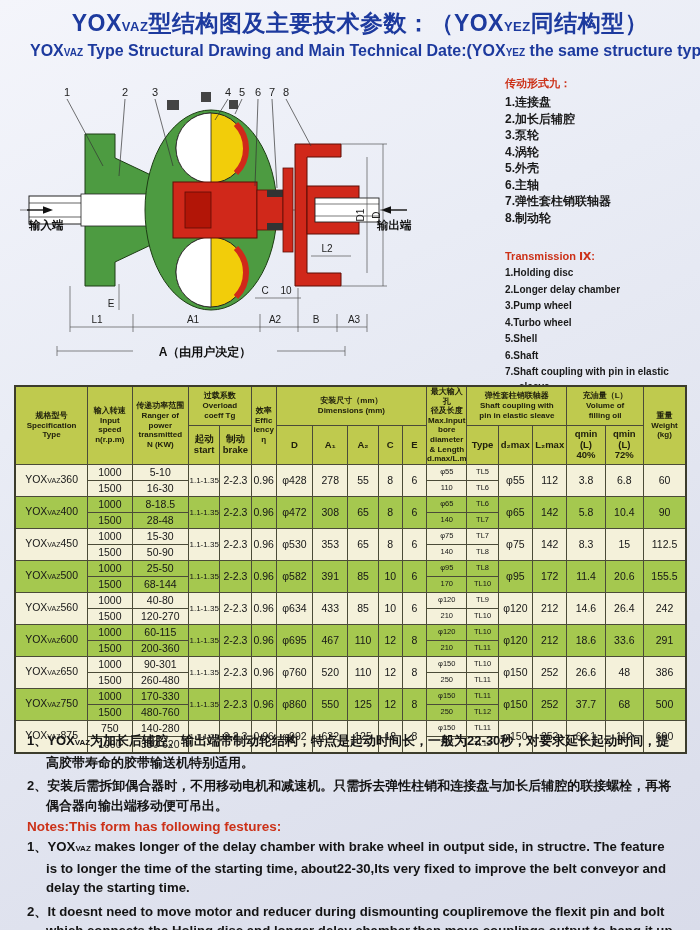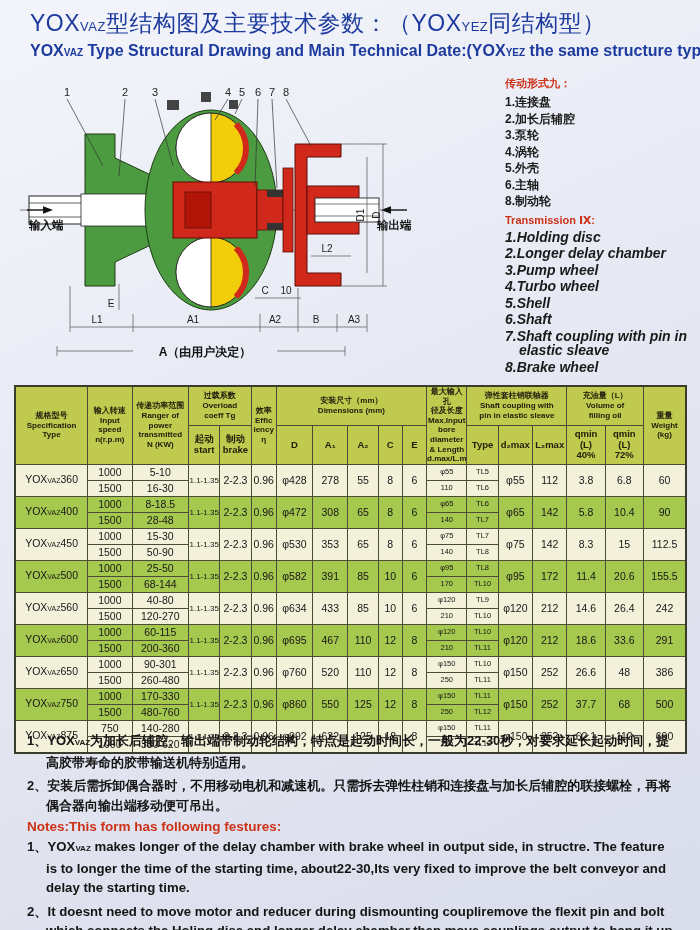--- a/index.html
+++ b/index.html
@@ -3,33 +3,33 @@
 <meta charset="utf-8">
 <style>
   html,body{margin:0;padding:0;}
   body{
     width:700px;height:930px;position:relative;overflow:hidden;
     background:linear-gradient(155deg,#f4f5fb 0%,#e9ecf5 35%,#dfe2ee 75%,#d9dcea 100%);
     font-family:"Liberation Sans","DejaVu Sans",sans-serif;color:#111;
   }
   
   .hdr{position:absolute;left:30px;top:8px;width:660px;}
-  .hdr h1{margin:0;font-size:23px;font-weight:normal;color:#1d3a9e;letter-spacing:.5px;white-space:nowrap;}
+  .hdr h1{margin:0;font-size:23px;font-weight:bold;color:#1d3a9e;letter-spacing:.5px;white-space:nowrap;text-align:center;}
   .hdr h2{margin:3px 0 0;font-size:16px;font-weight:bold;color:#1d3a9e;white-space:nowrap;}
   .hdr .sm1{font-size:13px;}
   .hdr .sm2{font-size:10px;}
   
   .drawing{position:absolute;left:15px;top:70px;width:445px;height:312px;}
   .drawing svg text{font-family:"Liberation Sans","DejaVu Sans",sans-serif;}
   
   .legend{position:absolute;left:505px;top:76px;width:192px;}
   .lg-h{color:#cc3118;font-weight:bold;font-size:11px;margin:0 0 3px;}
-  .lg-h.en{margin-top:4px;}
+  .lg-h.en{margin-top:24px;}
   .lg-item{font-size:12px;font-weight:bold;color:#1a1a1a;line-height:16.5px;}
-  .lg-item.en{font-size:14px;line-height:14.5px;padding-left:14px;text-indent:-14px;margin-bottom:2px;font-style:italic;}
+  .lg-item.en{font-size:10px;line-height:14.5px;padding-left:14px;text-indent:-14px;margin-bottom:2px;}
   
   .tablewrap{position:absolute;left:14px;top:385px;width:673px;}
   table{border-collapse:collapse;width:673px;table-layout:fixed;}
   th,td{border:1px solid #4b4b38;text-align:center;vertical-align:middle;padding:0;overflow:hidden;}
   table{border:2px solid #3c3c2c;}
   thead th{background:#bfca4e;color:#21210d;font-weight:bold;white-space:pre-line;}
   tr.h1 th{font-size:8px;line-height:1.2;height:31px;}
   tr.h2 th{font-size:9.5px;line-height:1.1;height:21px;}
   th.cnbig{font-size:10px;}
   th.tiny{font-size:6.8px;line-height:1.15;}
@@ -175,20 +175,21 @@
 
 <aside class="legend">
   <div class="lg-h">传动形式九：</div>
   <div>
       <div class="lg-item">1.连接盘</div>
       <div class="lg-item">2.加长后辅腔</div>
       <div class="lg-item">3.泵轮</div>
       <div class="lg-item">4.涡轮</div>
       <div class="lg-item">5.外壳</div>
       <div class="lg-item">6.主轴</div>
+      <div class="lg-item">7.弹性套柱销联轴器</div>
       <div class="lg-item">8.制动轮</div>
     </div>
   <div class="lg-h en">Transmission Ⅸ:</div>
   <div>
       <div class="lg-item en">1.Holding disc</div>
       <div class="lg-item en">2.Longer delay chamber</div>
       <div class="lg-item en">3.Pump wheel</div>
       <div class="lg-item en">4.Turbo wheel</div>
       <div class="lg-item en">5.Shell</div>
       <div class="lg-item en">6.Shaft</div>

